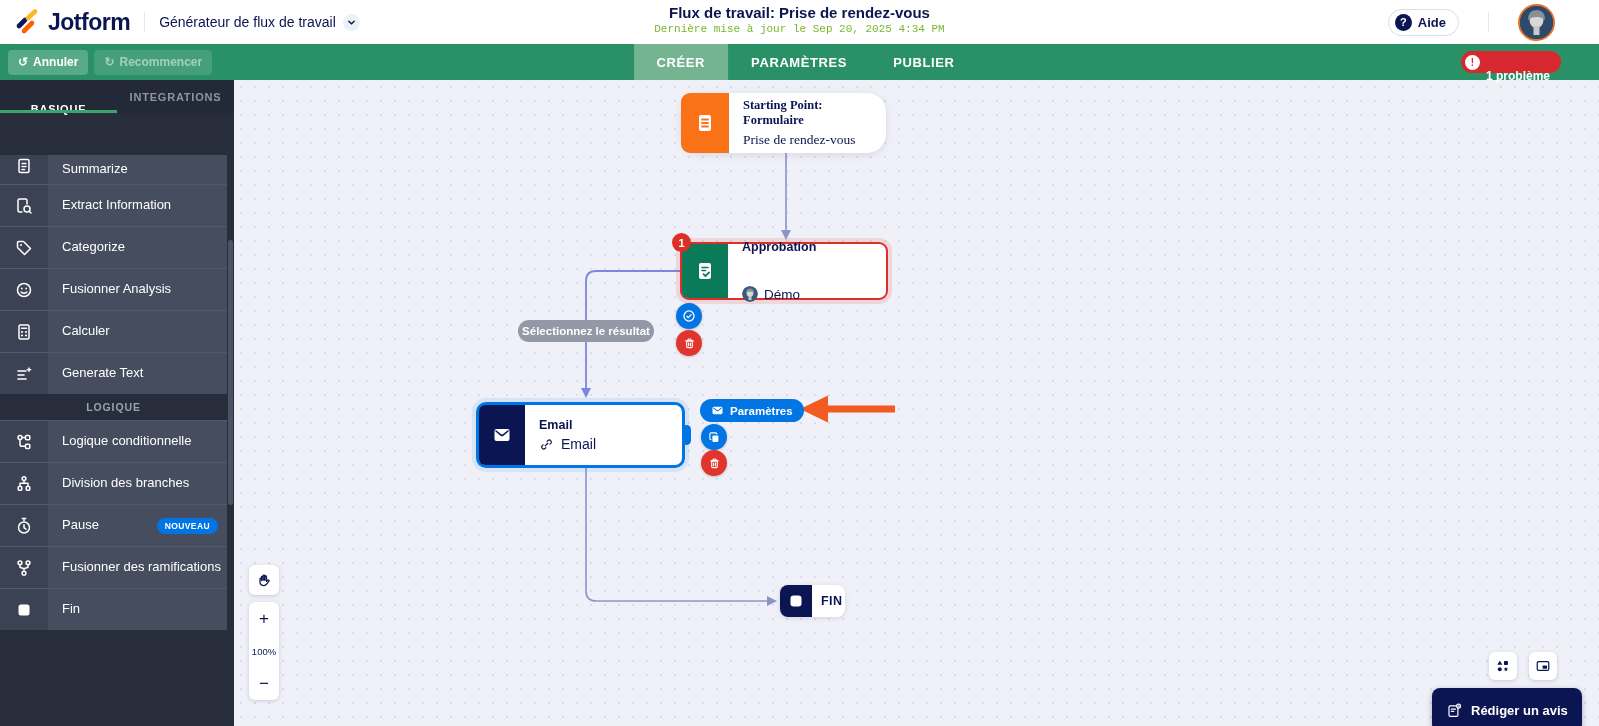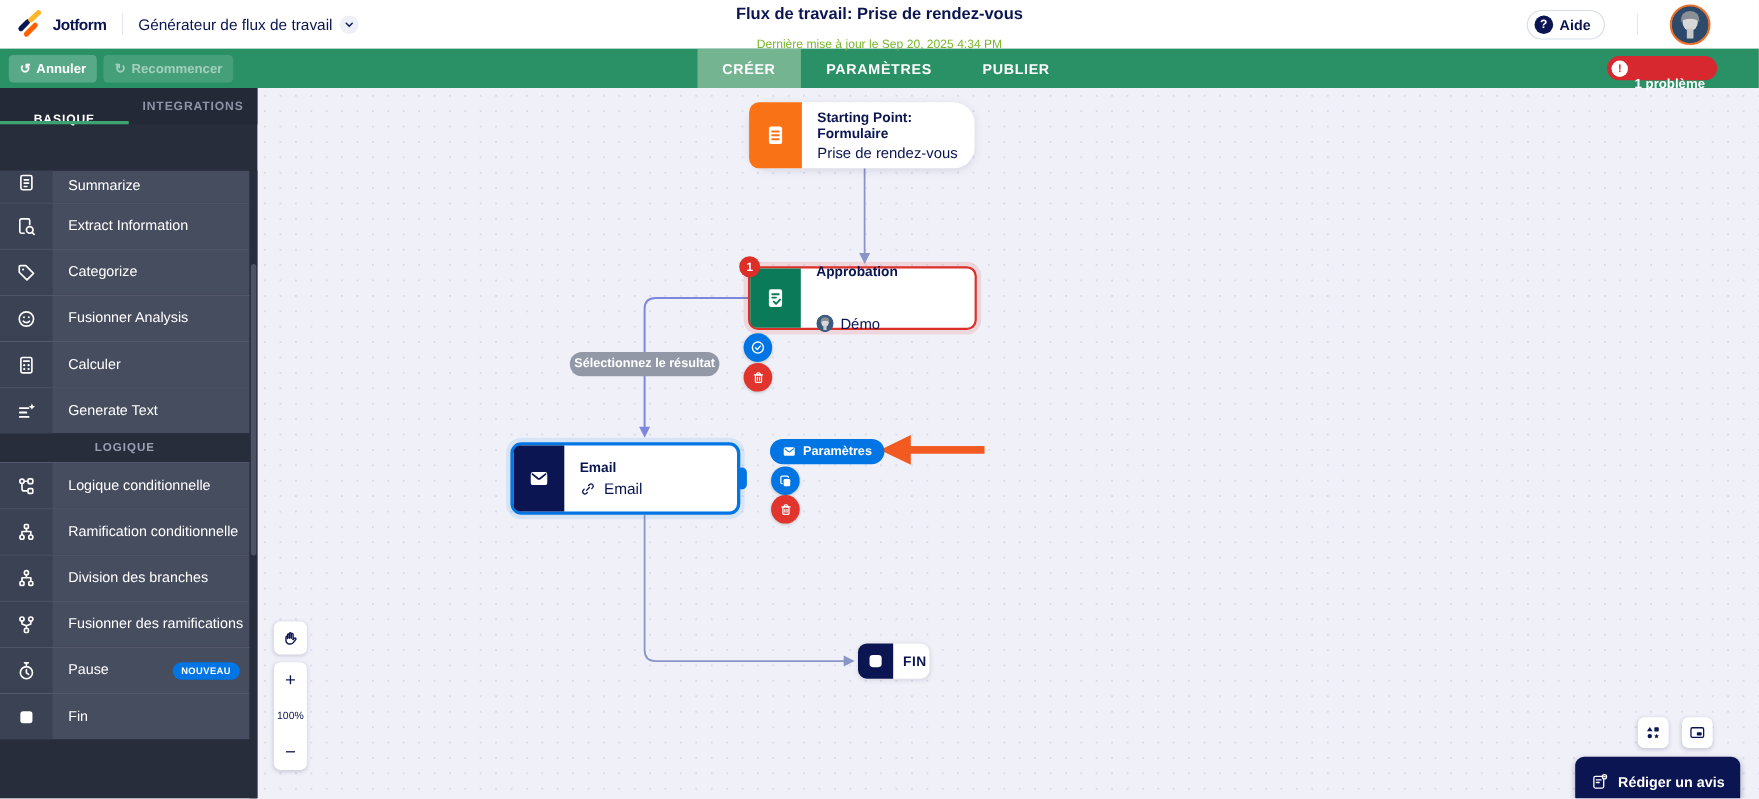--- a/index.html
+++ b/index.html
@@ -4,29 +4,29 @@
 <style>
   * { margin:0; padding:0; box-sizing:border-box; }
   html,body { width:1599px; height:726px; overflow:hidden; background:#f0f1f8;
     font-family:"Liberation Sans", sans-serif; }
   #app { position:relative; width:1599px; height:726px; }
 
   
   .header { position:absolute; left:0; top:0; width:100%; height:44px; background:#fff;
     display:flex; align-items:center; padding:0 44px 0 14px; z-index:30; }
   .logo-wrap { display:flex; align-items:center; gap:8px; }
-  .logo-word { font-size:14px; font-weight:bold; color:#0a1551; letter-spacing:-0.5px; }
+  .logo-word { font-size:23px; font-weight:bold; color:#0a1551; letter-spacing:-0.5px; }
   .hdr-divider { width:1px; height:20px; background:#e3e5f0; margin:0 14px; }
   .product-switch { display:flex; align-items:center; gap:7px; cursor:pointer; }
   .product-name { font-size:14px; color:#0a1551; }
   .chev-badge { width:17px; height:17px; border-radius:50%; background:#eef0f7; color:#0a1551;
     display:flex; align-items:center; justify-content:center; }
   .title-block { position:absolute; left:50%; top:4px; transform:translateX(-50%); text-align:center; width:600px; }
   .wf-title { font-size:15px; font-weight:bold; color:#0a1551; }
-  .wf-updated { font-size:11px; color:#7ab62e; margin-top:14px; }
+  .wf-updated { font-size:11px; color:#7ab62e; margin-top:2px;font-family:Liberation Mono, monospace; }
   .hdr-right { margin-left:auto; display:flex; align-items:center; gap:15px; }
   .help-btn { display:flex; align-items:center; gap:6px; border:1px solid #d8dced; border-radius:999px;
     padding:4px 12px 4px 6px; background:#fff; cursor:pointer; }
   .help-q { width:17px; height:17px; border-radius:50%; background:#0a1551; color:#fff; font-size:11px;
     font-weight:bold; display:flex; align-items:center; justify-content:center; }
   .help-txt { font-size:13px; font-weight:bold; color:#0a1551; }
   .avatar { width:37px; height:37px; border-radius:50%; border:2px solid #e8702a; background:#2d4a6b; overflow:hidden; }
 
   
   .greenbar { position:absolute; left:0; top:44px; width:100%; height:36px; background:#2a9166;
@@ -77,33 +77,33 @@
     background-size:14px 14px; }
   .connections { position:absolute; left:0; top:0; width:1365px; height:646px; pointer-events:none; }
 
   .node { position:absolute; display:flex; background:#fff; }
   .node-block { flex:none; display:flex; align-items:center; justify-content:center; }
   .node-body { display:flex; flex-direction:column; justify-content:center; padding-left:14px; gap:4px; }
   .node-title { font-size:12.5px; font-weight:bold; color:#0a1551; }
   .node-sub { font-size:13.5px; color:#0a1551; }
 
   .node-start { left:447px; top:13px; width:205px; height:60px; border-radius:19px;
-    box-shadow:0 2px 8px rgba(30,30,80,0.12); }
+    box-shadow:0 2px 8px rgba(30,30,80,0.12);font-family:Liberation Serif, serif; }
   .node-start .node-block { width:48px; background:#f97316; border-radius:9px 0 0 9px; }
 
   .node-approval { left:446px; top:162px; width:208px; height:58px; border:2px solid #dc2f28;
     border-radius:9px; box-shadow:0 0 0 4px rgba(220,47,40,0.13); }
   .node-approval .node-block { width:46px; background:#0b7a58; border-radius:6px 0 0 6px; }
   .err-badge { position:absolute; left:-10px; top:-11px; width:19px; height:19px; border-radius:50%;
     background:#dc2f28; color:#fff; font-size:11px; font-weight:bold; display:flex; align-items:center;
     justify-content:center; }
   .assignee { display:flex; align-items:center; gap:6px;margin-top:28px; }
   .assignee-av { width:16px; height:16px; border-radius:50%; overflow:hidden; flex:none; }
 
-  .node-email { left:230px; top:322px; width:209px; height:66px; border:3px solid #0075e3;
+  .node-email { left:242px; top:322px; width:209px; height:66px; border:3px solid #0075e3;
     border-radius:10px; box-shadow:0 0 0 4px rgba(0,117,227,0.10); }
   .node-email .node-block { width:46px; background:#0a1551; border-radius:6px 0 0 6px; }
   .email-linked { display:flex; align-items:center; gap:7px; font-size:14px; color:#0a1551; }
   .email-handle { position:absolute; right:-9px; top:50%; transform:translateY(-50%); width:9px;
     height:20px; border-radius:5px; background:#0075e3; cursor:pointer; }
 
   .node-end { left:546px; top:505px; width:65px; height:32px; border-radius:8px;
     box-shadow:0 1px 5px rgba(30,30,80,0.15); align-items:center; }
   .node-end .node-block { width:32px; height:32px; background:#0a1551; border-radius:8px 0 0 8px; }
   .end-label { font-size:12.5px; font-weight:bold; color:#0a1551; letter-spacing:0.4px; padding-left:9px; }
@@ -285,66 +285,55 @@
             <circle cx="6" cy="5.5" r="2"></circle>
               <path d="M6 7.5v5a1.8 1.8 0 001.8 1.8H11"></path>
             <rect x="11.5" y="12.2" width="4.3" height="4.3" rx="1"></rect>
               <rect x="11.5" y="3.4" width="4.3" height="4.3" rx="1"></rect>
             <path d="M8 5.5h3.5"></path>
             </svg>
         </span>
         <span class="slabel">Logique conditionnelle</span>
       </div>
 
-      <div class="srow">
-        <span class="sicon">
-          <svg width="20" height="20" viewBox="0 0 20 20" fill="none" stroke="#fff" stroke-width="1.5" stroke-linejoin="round">
-            <rect x="8.2" y="2.8" width="3.6" height="3.6" rx="0.9"></rect>
-            <path d="M10 6.5v2.7M10 9.2H6v3M10 9.2h4v3"></path>
-            <circle cx="6" cy="14.3" r="1.9"></circle>
-              <circle cx="14" cy="14.3" r="1.9"></circle>
-            </svg>
-        </span>
-        <span class="slabel">Ramification conditionnelle</span>
-      </div>
 
       <div class="srow">
         <span class="sicon">
           <svg width="20" height="20" viewBox="0 0 20 20" fill="none" stroke="#fff" stroke-width="1.5" stroke-linejoin="round">
             <circle cx="10" cy="4.6" r="1.9"></circle>
             <path d="M10 6.6v2.6M10 9.2H6v3.2M10 9.2h4v3.2"></path>
             <rect x="4.2" y="12.6" width="3.6" height="3.6" rx="0.9"></rect>
               <rect x="12.2" y="12.6" width="3.6" height="3.6" rx="0.9"></rect>
             </svg>
         </span>
         <span class="slabel">Division des branches</span>
       </div>
 
       <div class="srow">
         <span class="sicon">
+          <svg width="20" height="20" viewBox="0 0 20 20" fill="none" stroke="#fff" stroke-width="1.5" stroke-linecap="round">
+            <circle cx="10" cy="11.5" r="5.5"></circle>
+              <path d="M10 8.8v2.9l2 1.4"></path>
+              <path d="M8.3 2.6h3.4M10 2.6v2.2"></path>
+            </svg>
+        </span>
+        <span class="slabel">Pause</span>
+        <span class="badge-new">NOUVEAU</span>
+      </div>
+
+      <div class="srow">
+        <span class="sicon">
           <svg width="20" height="20" viewBox="0 0 20 20" fill="none" stroke="#fff" stroke-width="1.5" stroke-linejoin="round">
             <circle cx="6" cy="4.8" r="1.9"></circle>
               <circle cx="14" cy="4.8" r="1.9"></circle>
             <path d="M6 6.8v2.4l4 1.6 4-1.6V6.8M10 10.9v2.4"></path>
             <rect x="8.2" y="13.4" width="3.6" height="3.6" rx="0.9"></rect>
             </svg>
         </span>
         <span class="slabel">Fusionner des ramifications</span>
-      </div>
-
-      <div class="srow">
-        <span class="sicon">
-          <svg width="20" height="20" viewBox="0 0 20 20" fill="none" stroke="#fff" stroke-width="1.5" stroke-linecap="round">
-            <circle cx="10" cy="11.5" r="5.5"></circle>
-              <path d="M10 8.8v2.9l2 1.4"></path>
-              <path d="M8.3 2.6h3.4M10 2.6v2.2"></path>
-            </svg>
-        </span>
-        <span class="slabel">Pause</span>
-        <span class="badge-new">NOUVEAU</span>
       </div>
 
       <div class="srow">
         <span class="sicon">
           <svg width="20" height="20" viewBox="0 0 20 20">
               <rect x="4.5" y="4.5" width="11" height="11" rx="2.5" fill="#fff"></rect>
             </svg>
         </span>
         <span class="slabel">Fin</span>
       </div>

